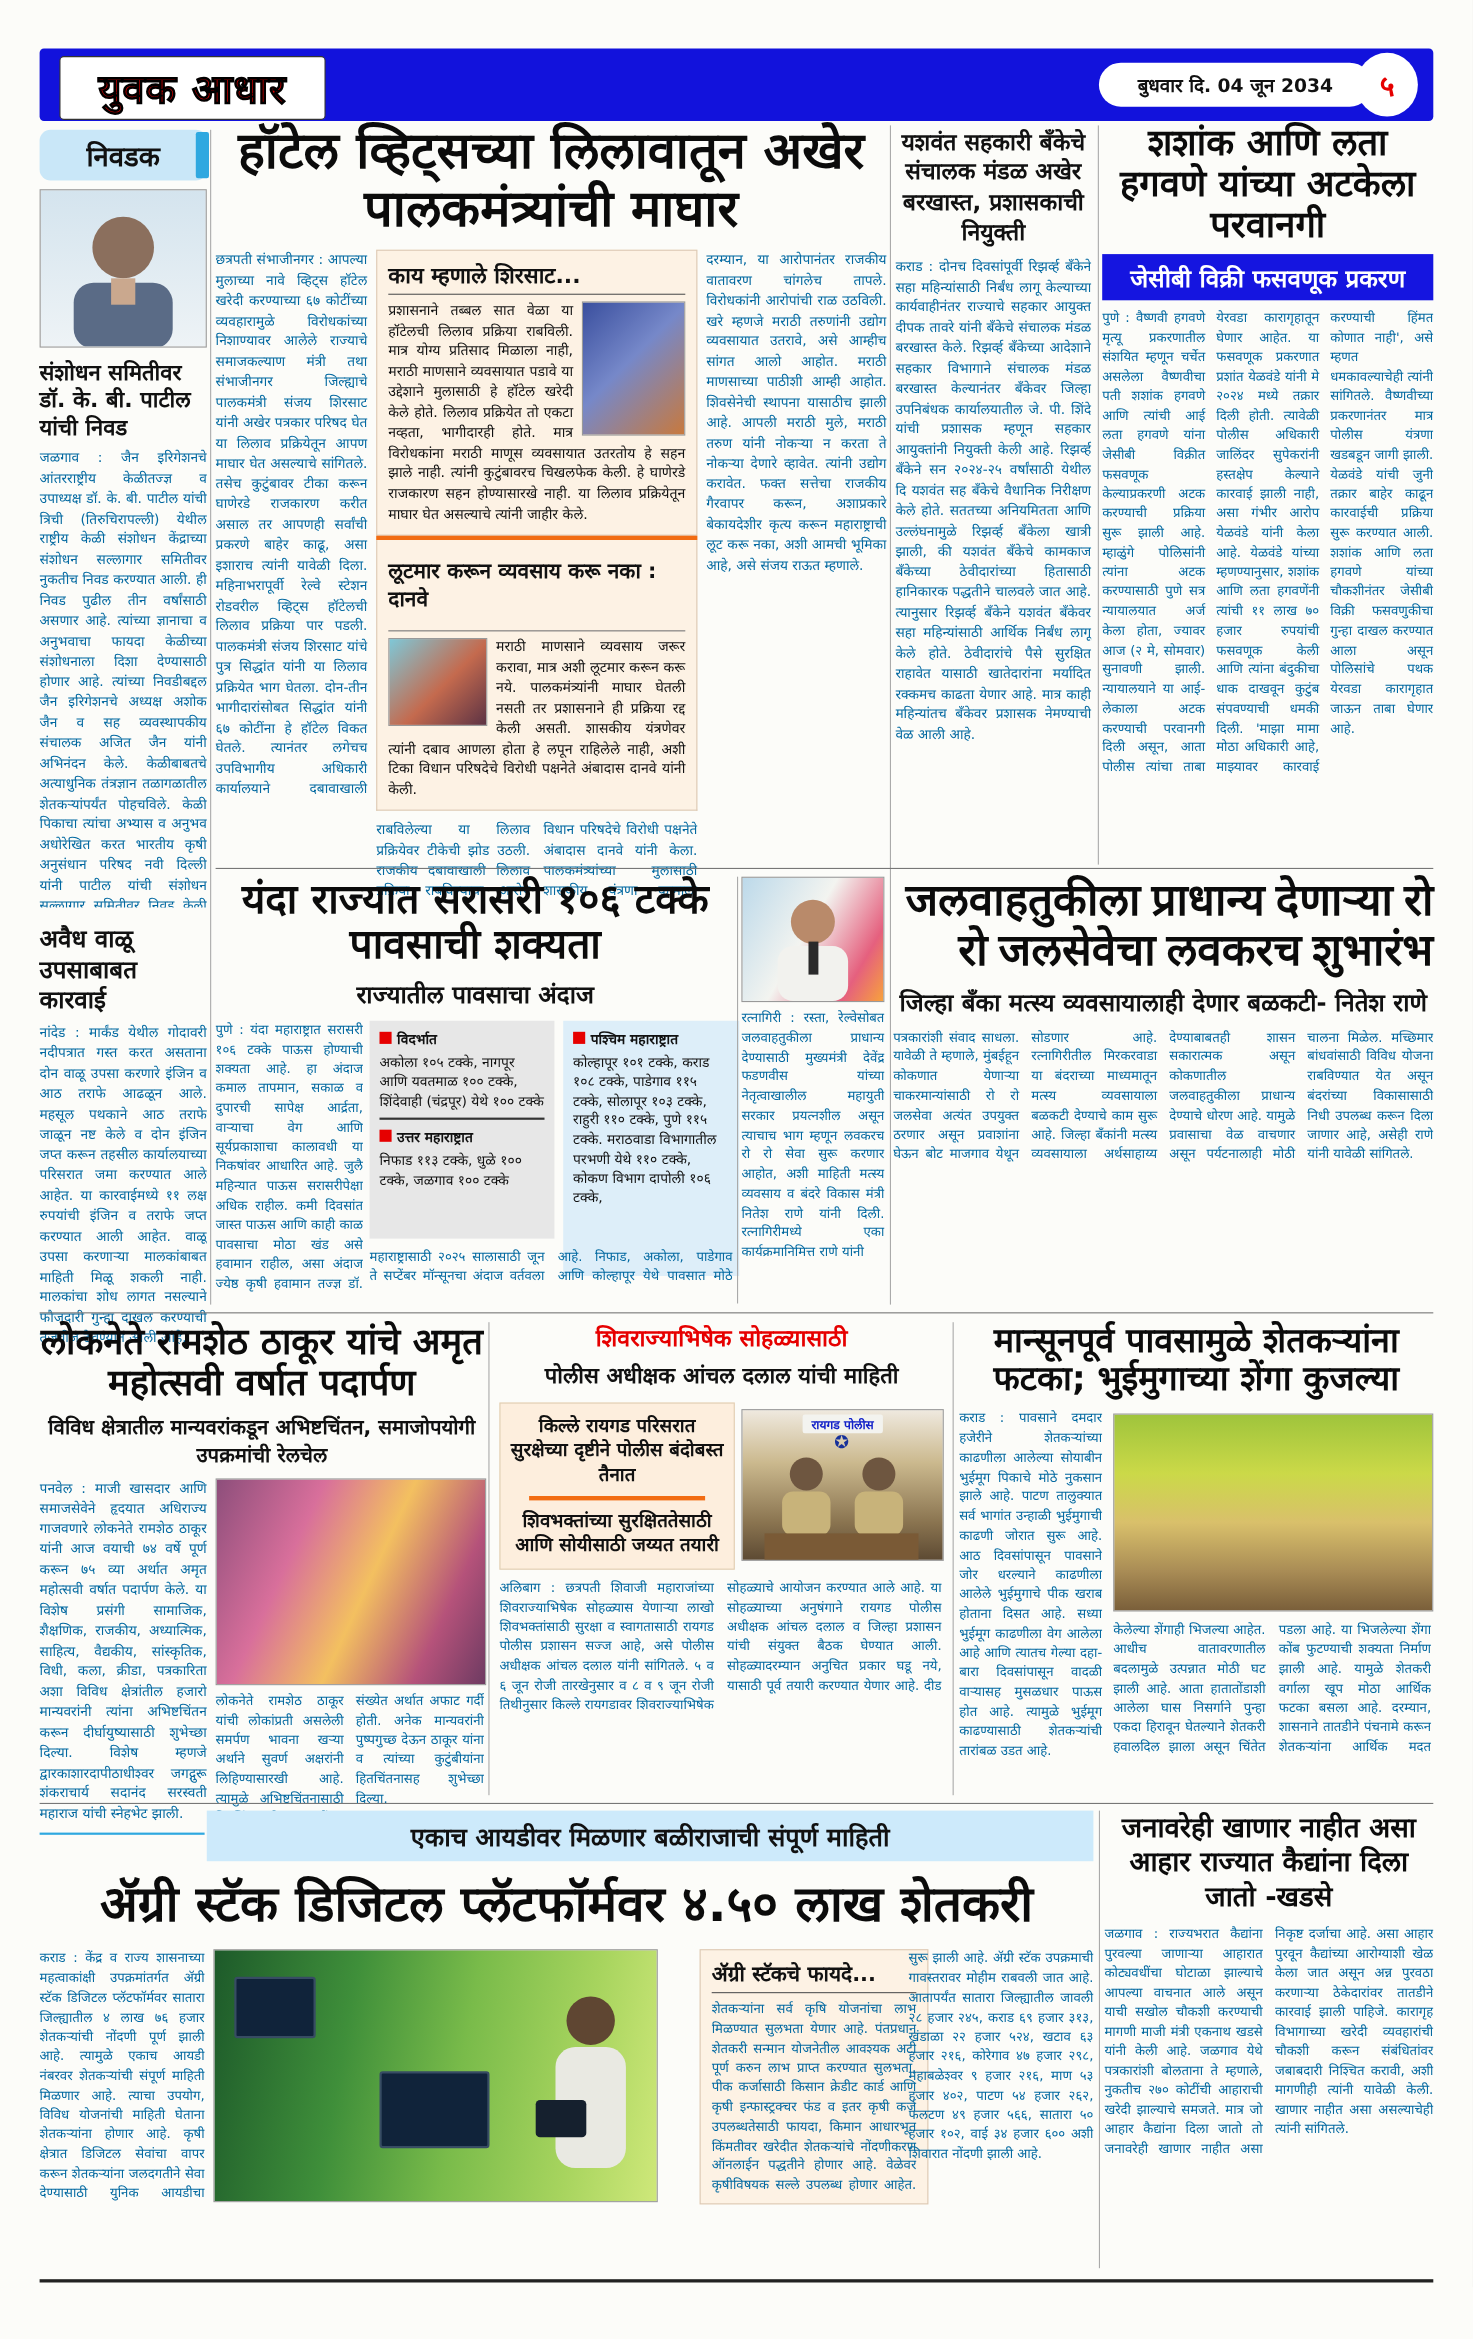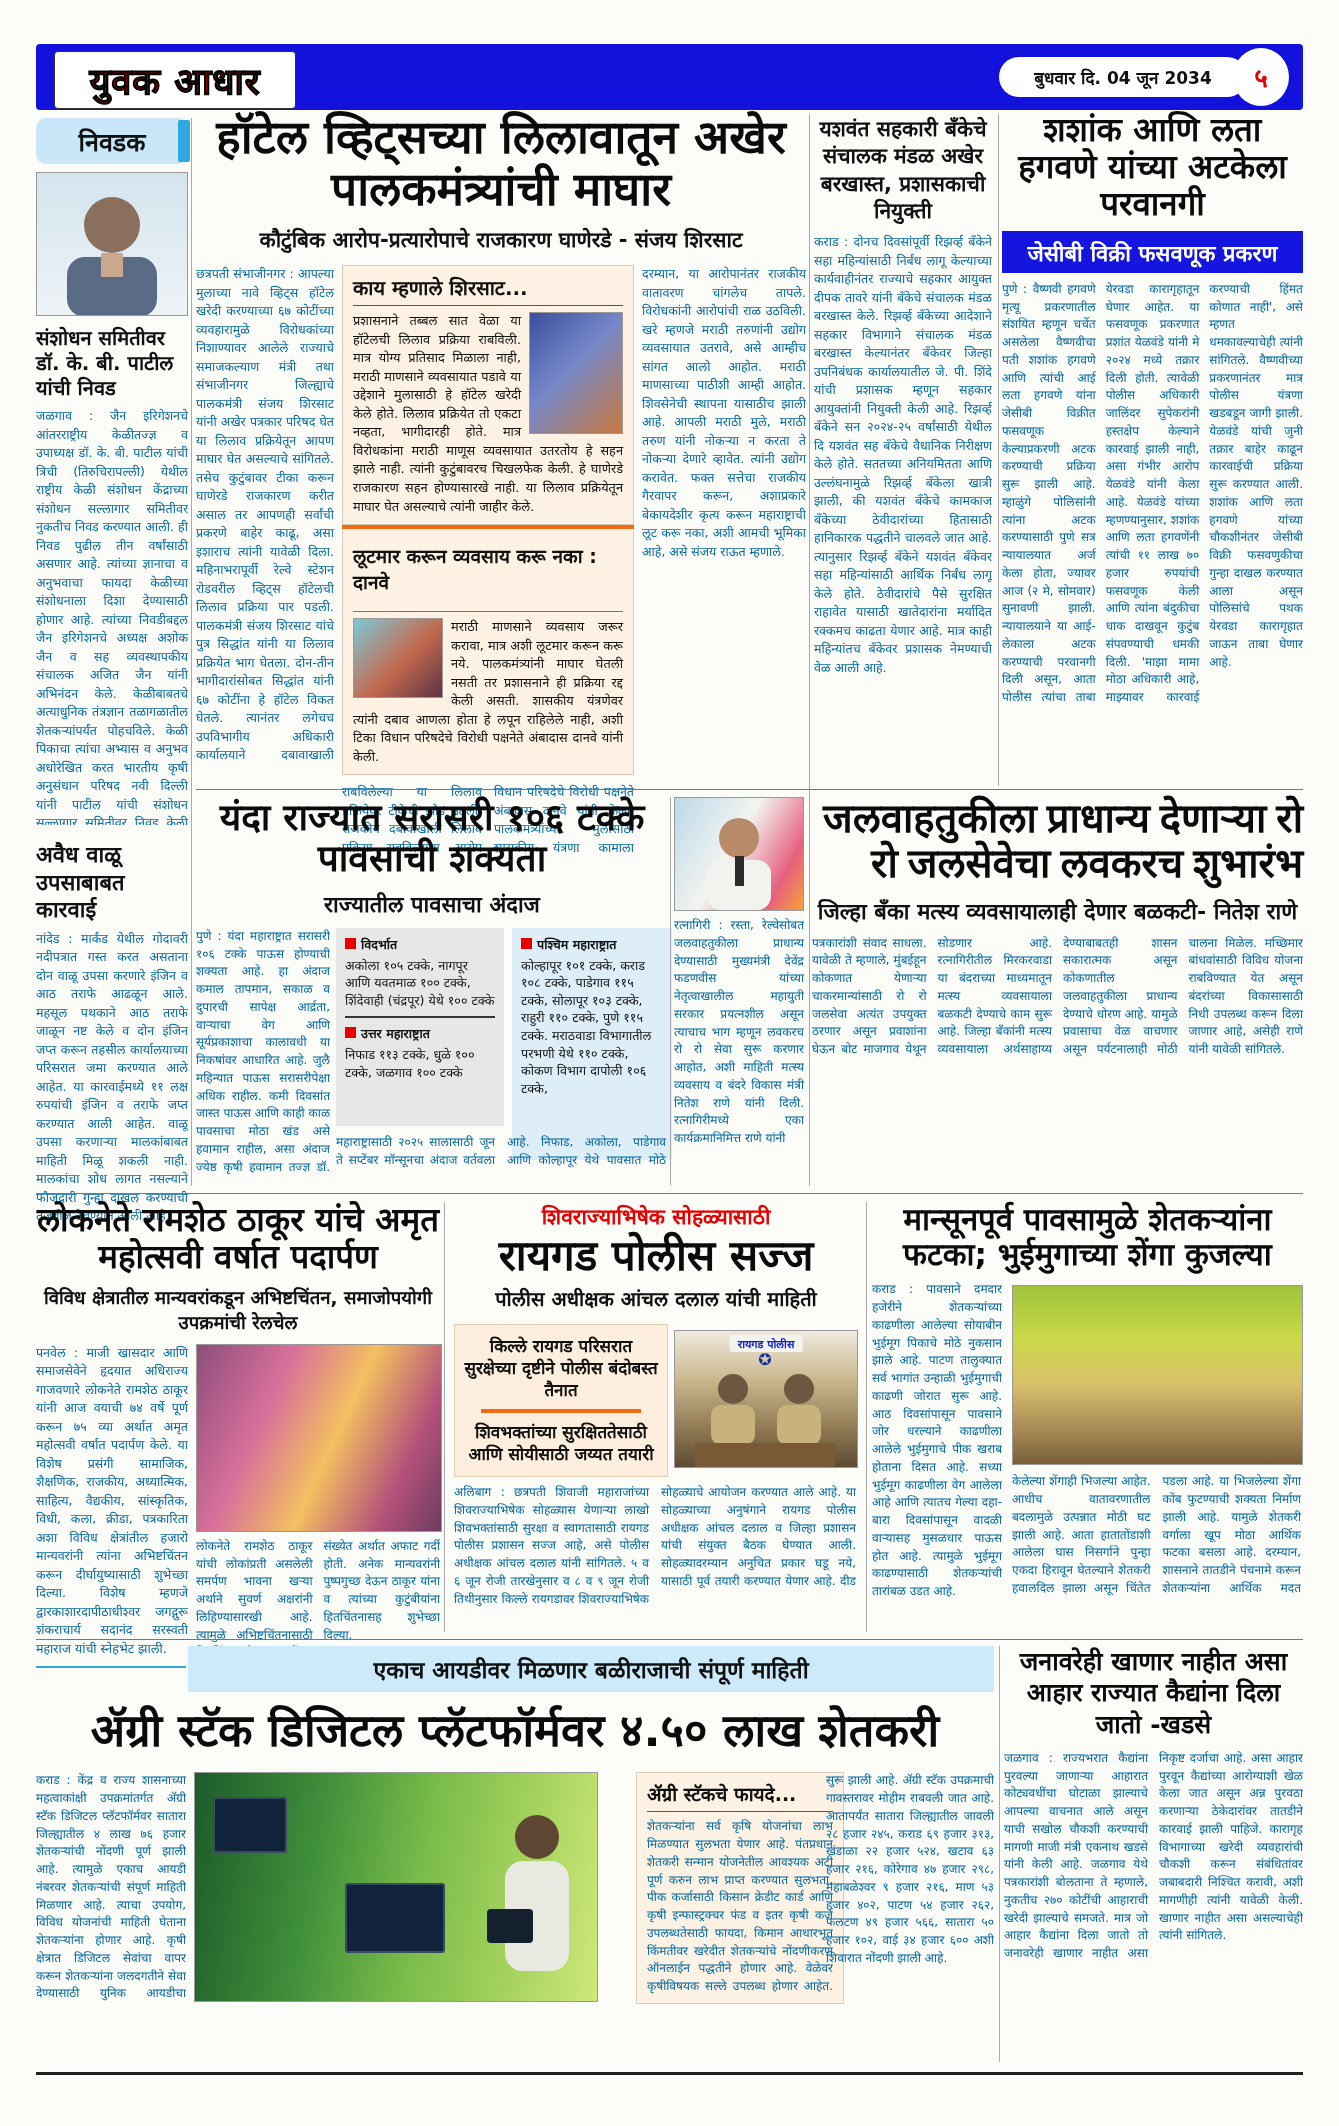--- a/index.html
+++ b/index.html
@@ -155,21 +155,20 @@
       </svg>
     </div>
     <div class="sb-title">संशोधन समितीवर डॉ. के. बी. पाटील यांची निवड</div>
     <div class="body-txt" style="height:418px">जळगाव : जैन इरिगेशनचे आंतरराष्ट्रीय केळीतज्ज्ञ व उपाध्यक्ष डॉ. के. बी. पाटील यांची त्रिची (तिरुचिरापल्ली) येथील राष्ट्रीय केळी संशोधन केंद्राच्या संशोधन सल्लागार समितीवर नुकतीच निवड करण्यात आली. ही निवड पुढील तीन वर्षांसाठी असणार आहे. त्यांच्या ज्ञानाचा व अनुभवाचा फायदा केळीच्या संशोधनाला दिशा देण्यासाठी होणार आहे. त्यांच्या निवडीबद्दल जैन इरिगेशनचे अध्यक्ष अशोक जैन व सह व्यवस्थापकीय संचालक अजित जैन यांनी अभिनंदन केले. केळीबाबतचे अत्याधुनिक तंत्रज्ञान तळागळातील शेतकऱ्यांपर्यंत पोहचविले. केळी पिकाचा त्यांचा अभ्यास व अनुभव अधोरेखित करत भारतीय कृषी अनुसंधान परिषद नवी दिल्ली यांनी पाटील यांची संशोधन सल्लागार समितीवर निवड केली आहे.</div>
     <div class="sb-title" style="font-size:22px;margin-top:16px">अवैध वाळू उपसाबाबत कारवाई</div>
     <div class="body-txt" style="height:356px">नांदेड : मार्कंड येथील गोदावरी नदीपत्रात गस्त करत असताना दोन वाळू उपसा करणारे इंजिन व आठ तराफे आढळून आले. महसूल पथकाने आठ तराफे जाळून नष्ट केले व दोन इंजिन जप्त करून तहसील कार्यालयाच्या परिसरात जमा करण्यात आले आहेत. या कारवाईमध्ये ११ लक्ष रुपयांची इंजिन व तराफे जप्त करण्यात आली आहेत. वाळू उपसा करणाऱ्या मालकांबाबत माहिती मिळू शकली नाही. मालकांचा शोध लागत नसल्याने फौजदारी गुन्हा दाखल करण्याची तजवीज ठेवण्यात आली आहे.</div>
   </div>
 
   <div id="lead" class="abs">
     <div id="lead-headline" class="hd">हॉटेल व्हिट्सच्या लिलावातून अखेर पालकमंत्र्यांची माघार</div>
-    <div id="lead-subhead">कौटुंबिक आरोप-प्रत्यारोपाचे राजकारण घाणेरडे - संजय शिरसाट</div>
     <div id="lead-cols">
       <div id="lead-col1" class="body-txt">छत्रपती संभाजीनगर : आपल्या मुलाच्या नावे व्हिट्स हॉटेल खरेदी करण्याच्या ६७ कोटींच्या व्यवहारामुळे विरोधकांच्या निशाण्यावर आलेले राज्याचे समाजकल्याण मंत्री तथा संभाजीनगर जिल्ह्याचे पालकमंत्री संजय शिरसाट यांनी अखेर पत्रकार परिषद घेत या लिलाव प्रक्रियेतून आपण माघार घेत असल्याचे सांगितले. तसेच कुटुंबावर टीका करून घाणेरडे राजकारण करीत असाल तर आपणही सर्वांची प्रकरणे बाहेर काढू, असा इशाराच त्यांनी यावेळी दिला. महिनाभरापूर्वी रेल्वे स्टेशन रोडवरील व्हिट्स हॉटेलची लिलाव प्रक्रिया पार पडली. पालकमंत्री संजय शिरसाट यांचे पुत्र सिद्धांत यांनी या लिलाव प्रक्रियेत भाग घेतला. दोन-तीन भागीदारांसोबत सिद्धांत यांनी ६७ कोटींना हे हॉटेल विकत घेतले. त्यानंतर लगेचच उपविभागीय अधिकारी कार्यालयाने दबावाखाली लिलाव प्रक्रिया राबविल्याचा आरोप विधान</div>
       <div id="lead-center">
         <div class="peach">
           <div class="boxtitle">काय म्हणाले शिरसाट...</div>
           <div class="box-body">
             <span class="float-photo-r"></span>
             <span>प्रशासनाने तब्बल सात वेळा या हॉटेलची लिलाव प्रक्रिया राबविली. मात्र योग्य प्रतिसाद मिळाला नाही, मराठी माणसाने व्यवसायात पडावे या उद्देशाने मुलासाठी हे हॉटेल खरेदी केले होते. लिलाव प्रक्रियेत तो एकटा नव्हता, भागीदारही होते. मात्र विरोधकांना मराठी माणूस व्यवसायात उतरतोय हे सहन झाले नाही. त्यांनी कुटुंबावरच चिखलफेक केली. हे घाणेरडे राजकारण सहन होण्यासारखे नाही. या लिलाव प्रक्रियेतून माघार घेत असल्याचे त्यांनी जाहीर केले.</span>
           </div>
         </div>
@@ -240,21 +239,20 @@
     <div id="ram-subhead">विविध क्षेत्रातील मान्यवरांकडून अभिष्टचिंतन, समाजोपयोगी उपक्रमांची रेलचेल</div>
     <div id="ram-grid">
       <div id="ram-col1" class="body-txt">पनवेल : माजी खासदार आणि समाजसेवेने हृदयात अधिराज्य गाजवणारे लोकनेते रामशेठ ठाकूर यांनी आज वयाची ७४ वर्षे पूर्ण करून ७५ व्या अर्थात अमृत महोत्सवी वर्षात पदार्पण केले. या विशेष प्रसंगी सामाजिक, शैक्षणिक, राजकीय, अध्यात्मिक, साहित्य, वैद्यकीय, सांस्कृतिक, विधी, कला, क्रीडा, पत्रकारिता अशा विविध क्षेत्रांतील हजारो मान्यवरांनी त्यांना अभिष्टचिंतन करून दीर्घायुष्यासाठी शुभेच्छा दिल्या. विशेष म्हणजे द्वारकाशारदापीठाधीश्वर जगद्गुरू शंकराचार्य सदानंद सरस्वती महाराज यांची स्नेहभेट झाली.</div>
       <div id="ram-photo"></div>
       <div id="ram-under" class="body-txt">लोकनेते रामशेठ ठाकूर यांची लोकांप्रती असलेली समर्पण भावना खऱ्या अर्थाने सुवर्ण अक्षरांनी लिहिण्यासारखी आहे. त्यामुळे अभिष्टचिंतनासाठी हितचिंतकांची हजारोंच्या संख्येत अर्थात अफाट गर्दी होती. अनेक मान्यवरांनी पुष्पगुच्छ देऊन ठाकूर यांना व त्यांच्या कुटुंबीयांना हितचिंतनासह शुभेच्छा दिल्या.</div>
     </div>
   </div>
 
   <div id="raigad" class="abs">
     <div id="rai-kicker">शिवराज्याभिषेक सोहळ्यासाठी</div>
-    <div id="rai-headline" class="hd">रायगड पोलीस सज्ज</div>
     <div id="rai-subhead">पोलीस अधीक्षक आंचल दलाल यांची माहिती</div>
     <div id="rai-grid">
       <div id="rai-box">
         <div>किल्ले रायगड परिसरात सुरक्षेच्या दृष्टीने पोलीस बंदोबस्त तैनात</div>
         <div class="orange-div"></div>
         <div>शिवभक्तांच्या सुरक्षिततेसाठी आणि सोयीसाठी जय्यत तयारी</div>
       </div>
       <div id="rai-photo">
         <div id="rai-caption">रायगड पोलीस</div>
         <svg width="180" height="136" viewBox="0 0 180 136">

